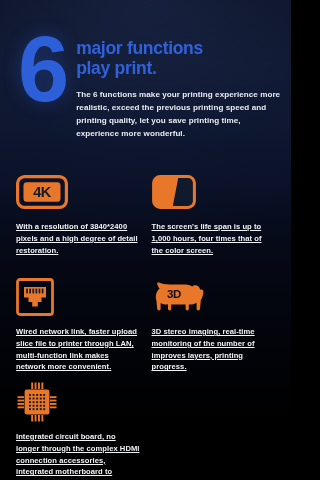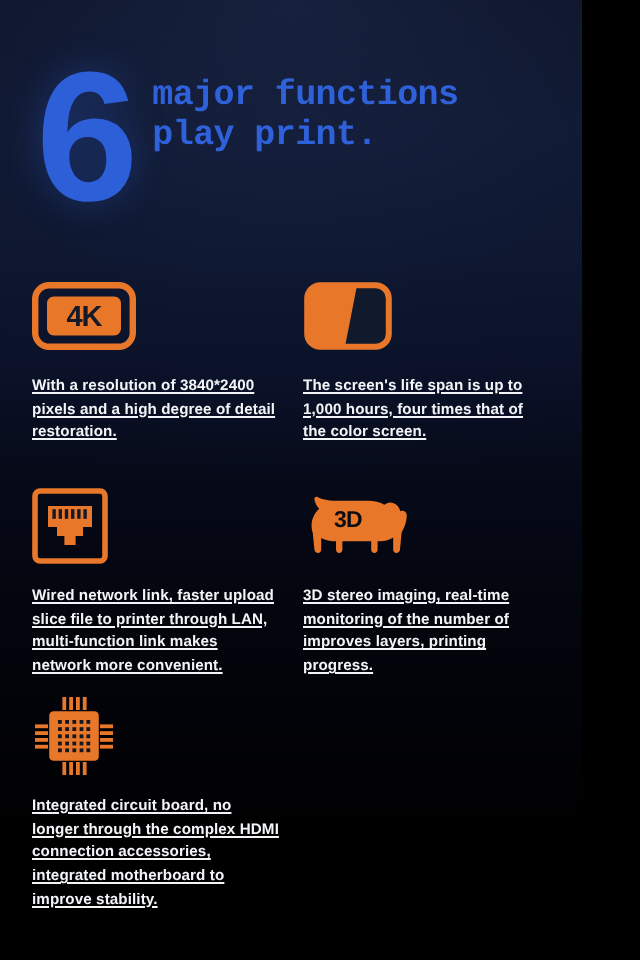--- a/index.html
+++ b/index.html
@@ -51,21 +51,20 @@
     padding-left: 10px;
     padding-top: 12px;
   }
   .headline {
     color: #2f61db;
     font-size: 17.5px;
     line-height: 1.16;
     font-weight: 700;
     letter-spacing: -0.3px;
     margin: 0;
-    font-family: Liberation Mono, monospace;
   }
   .subline {
     color: #e9ecf2;
     font-size: 8.1px;
     line-height: 1.62;
     font-weight: 700;
     margin: 9px 0 0 0;
     letter-spacing: 0.05px;
   }
 
@@ -106,20 +105,21 @@
 
 <div id="poster">
 
   <div class="header">
     <div class="bignum">6</div>
     <div class="headcol">
       <div class="headline">
         <div>major functions</div>
         <div>play print.</div>
       </div>
+      <p class="subline">The 6 functions make your printing experience more realistic, exceed the previous printing speed and printing quality, let you save printing time, experience more wonderful.</p>
     </div>
   </div>
 
   <div class="grid">
 
     <div class="cell">
       <div class="iconwrap">
         <svg class="icon-svg" width="52" height="34" viewBox="0 0 52 34">
           <rect x="1.6" y="1.6" width="48.8" height="30.8" rx="7" ry="7" fill="none" stroke="#E8772A" stroke-width="3.2"></rect>
           <rect x="7.5" y="7.2" width="37" height="19.6" rx="3.4" ry="3.4" fill="#E8772A"></rect>

